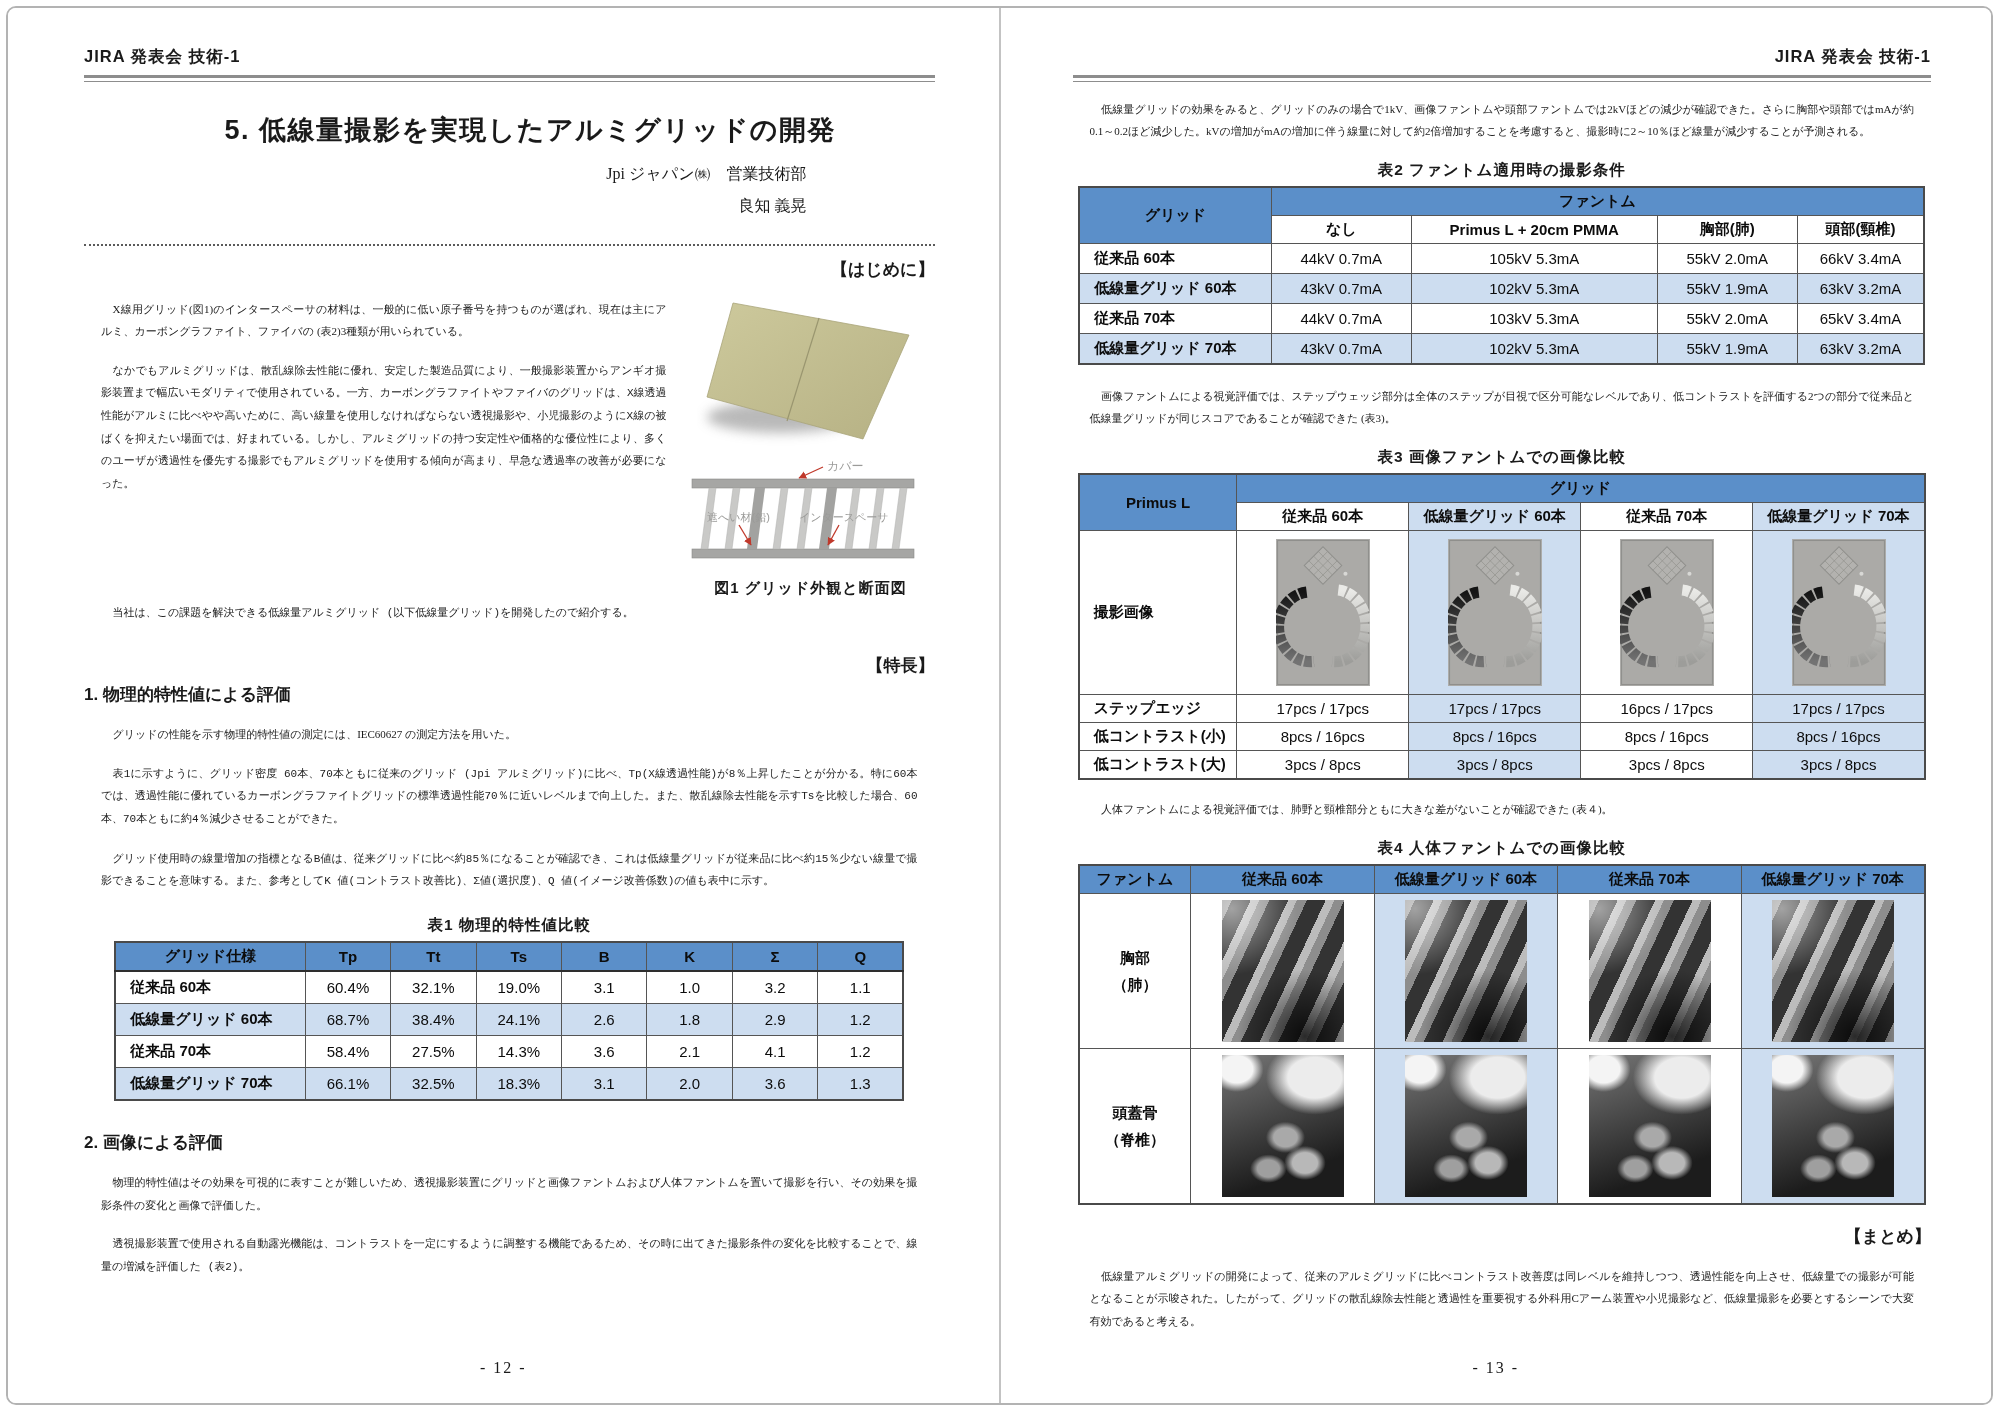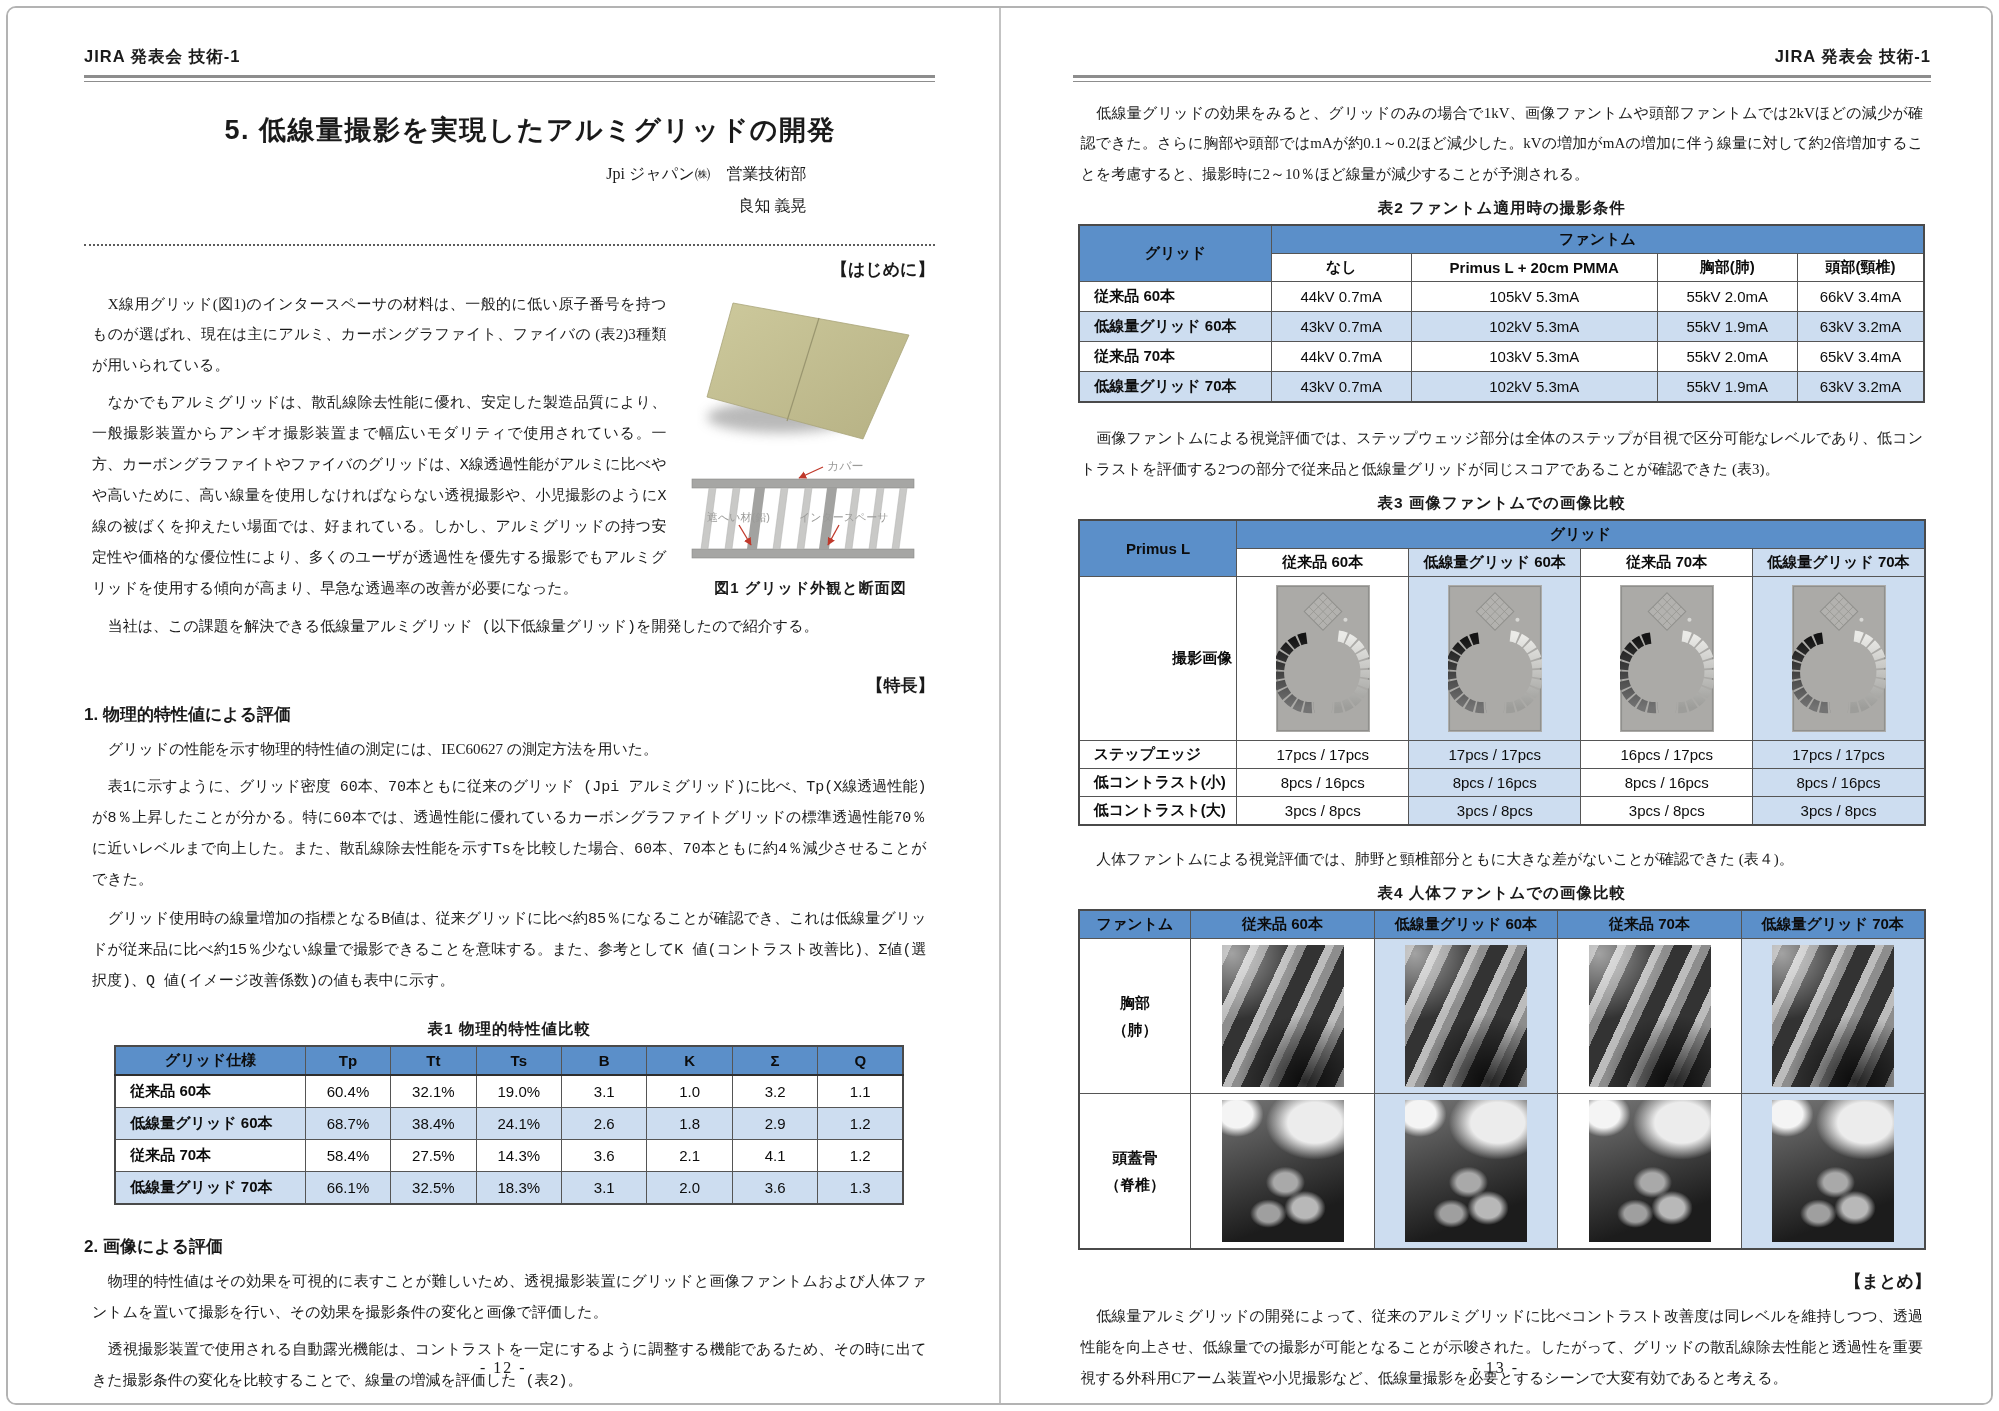--- a/index.html
+++ b/index.html
@@ -12,21 +12,21 @@
   .phead{font-family:"Liberation Sans","DejaVu Sans",sans-serif;font-size:16.5px;font-weight:bold;letter-spacing:1px;}
   .phead.right{text-align:right;}
   .drule{height:2.5px;border-top:3px solid #8d8d8d;border-bottom:1.5px solid #8d8d8d;margin-top:7px;}
 
   .title{font-family:"Liberation Sans","DejaVu Sans",sans-serif;font-size:27px;font-weight:bold;letter-spacing:1.5px;margin:30px 0 10px 42px;text-align:center;}
   .authors{text-align:right;padding-right:128px;font-size:16px;line-height:2.0;}
   .dotted{border-top:2px dotted #5a5a5a;margin:22px 0 12px;}
 
   .sechead{font-family:"Liberation Sans","DejaVu Sans",sans-serif;font-size:17px;font-weight:bold;margin:10px 0 6px;text-align:right;}
   .numhead{font-family:"Liberation Sans","DejaVu Sans",sans-serif;font-size:17px;font-weight:bold;margin:16px 0 4px;}
-  p.body{font-size:15px;line-height:2.06;text-indent:1.05em;text-align:justify;margin:8px;}
+  p.body{font-size:11px;line-height:2.06;text-indent:1.05em;text-align:justify;margin:17px;}
   p.body + p.body{margin-top:2px;font-family:Liberation Mono, monospace;}
 
   
   .fig1{float:right;width:248px;margin:2px 0 4px 20px;text-align:center;}
   .fig1 svg{display:block;}
   .fig1 .plate{margin:0 auto 10px;}
   .fig1 figcaption{font-family:"Liberation Sans","DejaVu Sans",sans-serif;font-size:15px;font-weight:bold;margin-top:8px;letter-spacing:1px;}
   .clear{clear:both;}
 
   
@@ -47,21 +47,21 @@
   .t2 tr:nth-child(4) td,.t2 tr:nth-child(6) td{background:var(--rowblue,#cdddf0);}
   .t2 tr.sub th{background:#fff;}
   .t2 td{padding:5px 4px;}
 
   .t3{width:848px;margin:0 auto;}
   .t3 col.c1{width:158px;}
   .t3 tr.sub th{background:#fff;}
   .t3 tr.sub th:nth-child(2n){background:var(--rowblue,#cdddf0);}
   .t3 tr.body td:nth-child(3),.t3 tr.body td:nth-child(5){background:var(--rowblue,#cdddf0);}
   .t3 td.imgcell{padding:8px 0;background:#fff;}
-  .t3 td.rlabel{font-weight:bold;text-align:right;}
+  .t3 td.rlabel{font-weight:bold;}
 
   .t4{width:848px;margin:0 auto;}
   .t4 col.c1{width:112px;}
   .t4 tr.body td:nth-child(3),.t4 tr.body td:nth-child(5){background:var(--rowblue,#cdddf0);}
   .t4 td.rlabel{text-align:center !important;padding-left:4px !important;font-weight:bold;white-space:pre-line;line-height:1.8;}
   .t4 td.imgcell{padding:6px 0;}
 
   .phimg{width:94px;height:147px;display:block;margin:0 auto;}
   .xray{width:122px;height:142px;margin:0 auto;}
   .chest{background:

